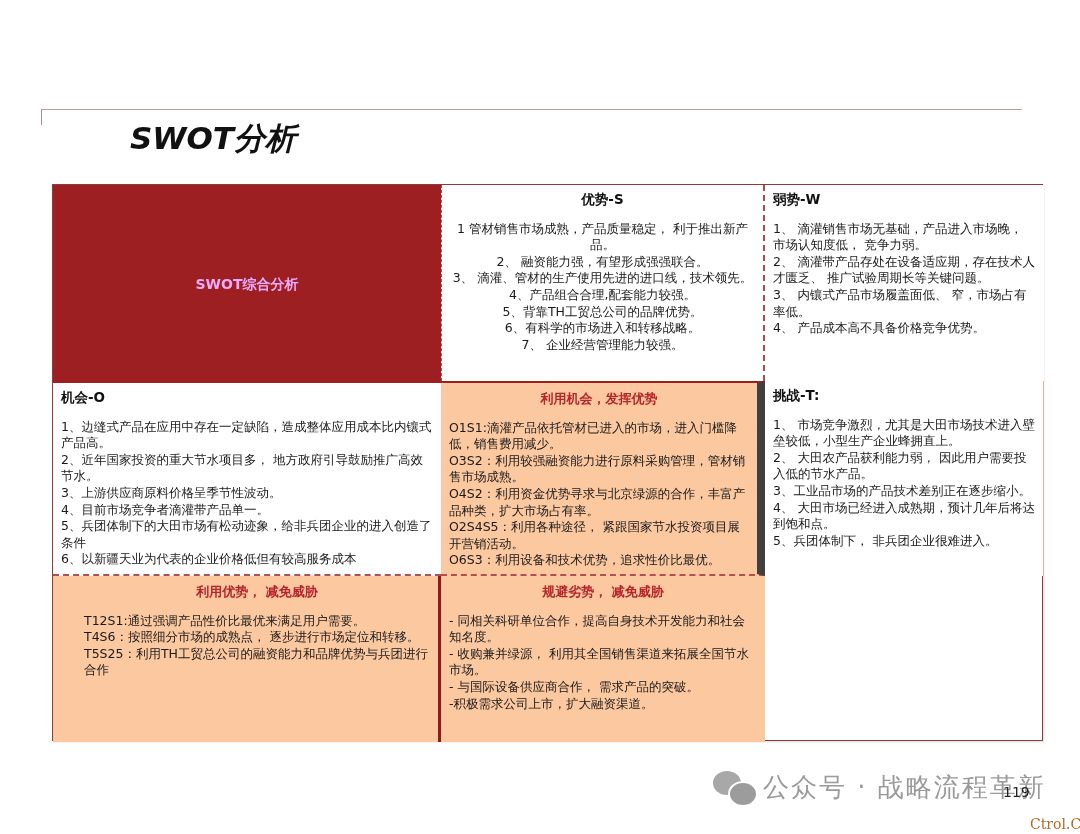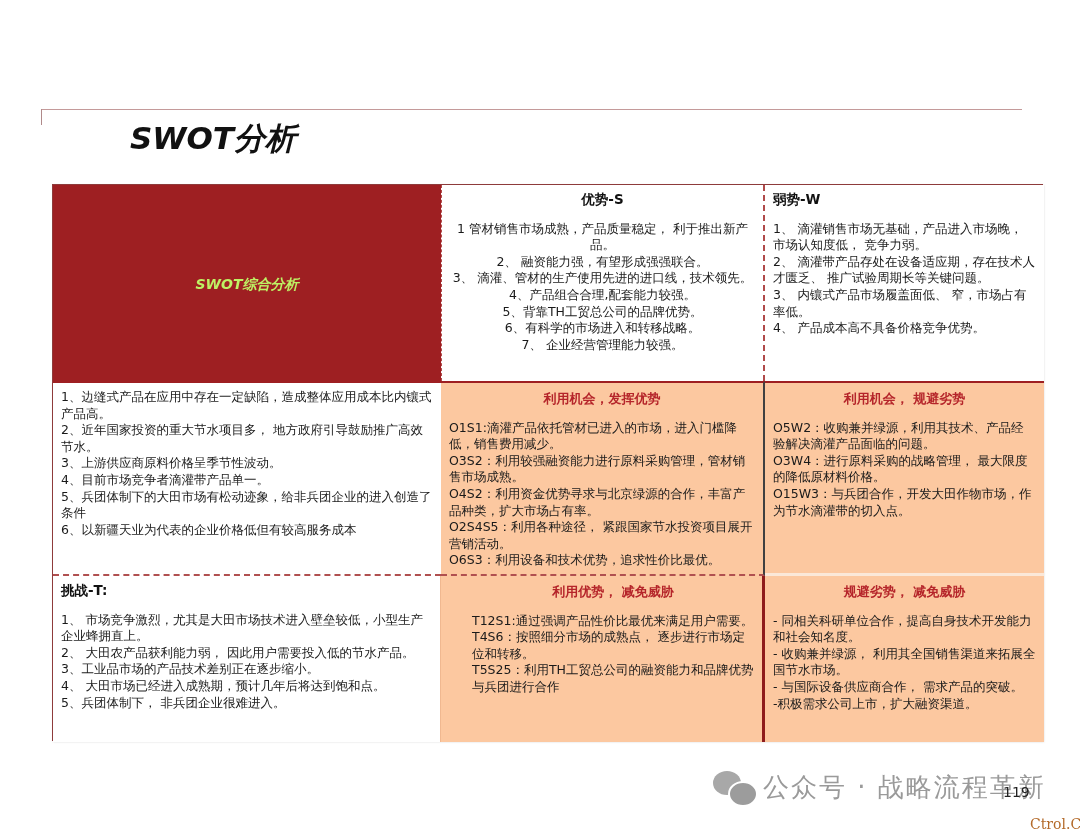--- a/index.html
+++ b/index.html
@@ -14,27 +14,27 @@
     color: #111; letter-spacing: 0px; font-family: "DejaVu Sans", sans-serif;
   }
   .swot-table {
     position: absolute; left: 52px; top: 184px; width: 991px; height: 557px;
     border: 1px solid #8e3b3b; box-sizing: border-box;
     display: grid; grid-template-columns: 388px 324px 279px; grid-template-rows: 196px 195px 166px;
     box-shadow: 1px 1px 2px rgba(0,0,0,0.15);
   }
   .cell { box-sizing: border-box; padding: 6px 8px 4px 8px; font-size: 12.5px; line-height: 16.6px; overflow: hidden; }
   .cell-hero { background: #9e1f22; display: flex; align-items: center; justify-content: center; }
-  .hero-text { color: #bef264; font-weight: bold; font-size: 14px; font-style: italic; }
+  .hero-text { color: #f0abfc; font-weight: bold; font-size: 14px; }
   .cell-white { background: #ffffff; }
   .cell-orange { background: #fcc8a0; }
   .cell-s { border-left: 1px dashed #b04a4a; border-right: 2px dashed #b04a4a; text-align: center; }
   .cell-w { }
   .cell-o { border-top: 2px solid #9e1f22; border-bottom: 2px dashed #b05050; }
-  .cell-os { border-top: 2px solid #9e1f22; border-right: 2px solid #404040; border-bottom: 2px dashed #b05050; }
+  .cell-os { border-top: 2px solid #9e1f22; border-right: 8px solid #404040; border-bottom: 2px dashed #b05050; }
   .cell-ow { border-top: 2px solid #9e1f22; border-bottom: 3px solid #fbe8d8; }
   .cell-t { border-right: 1px solid #f0b890; }
   .cell-ts { border-right: 3px solid #8e1c1c; padding-left: 31px; }
   .cell-tw { }
   .cell-title { font-weight: bold; font-size: 13.5px; margin-bottom: 13px; color: #111; }
   .strategy-title { font-weight: bold; font-size: 13px; text-align: center; color: #b5252a; margin: 2px 0 12px 0; }
   .line { white-space: normal; }
   .watermark {
     position: absolute; left: 713px; top: 770px; display: flex; align-items: center; gap: 8px;
     color: #9a9a9a; font-size: 26px; letter-spacing: 2px;
@@ -70,40 +70,35 @@
   </div>
   <div class="cell cell-white cell-w">
     <div class="cell-title">弱势-W</div>
     <div class="line">1、 滴灌销售市场无基础，产品进入市场晚， 市场认知度低， 竞争力弱。</div>
     <div class="line">2、 滴灌带产品存处在设备适应期，存在技术人才匮乏、 推广试验周期长等关键问题。</div>
     <div class="line">3、 内镶式产品市场履盖面低、 窄，市场占有率低。</div>
     <div class="line">4、 产品成本高不具备价格竞争优势。</div>
   </div>
 
   <div class="cell cell-white cell-o">
+    <div class="cell-title">机会-O</div>
     <div class="line">1、边缝式产品在应用中存在一定缺陷，造成整体应用成本比内镶式产品高。</div>
     <div class="line">2、近年国家投资的重大节水项目多，  地方政府引导鼓励推广高效节水。</div>
     <div class="line">3、上游供应商原料价格呈季节性波动。</div>
     <div class="line">4、目前市场竞争者滴灌带产品单一。</div>
     <div class="line">5、兵团体制下的大田市场有松动迹象，给非兵团企业的进入创造了条件</div>
     <div class="line">6、以新疆天业为代表的企业价格低但有较高服务成本</div>
   </div>
   <div class="cell cell-orange cell-os">
     <div class="strategy-title">利用机会，发挥优势</div>
     <div class="line">O1S1:滴灌产品依托管材已进入的市场，进入门槛降低，销售费用减少。</div>
     <div class="line">O3S2：利用较强融资能力进行原料采购管理，管材销售市场成熟。</div>
     <div class="line">O4S2：利用资金优势寻求与北京绿源的合作，丰富产品种类，扩大市场占有率。</div>
     <div class="line">O2S4S5：利用各种途径，  紧跟国家节水投资项目展开营销活动。</div>
     <div class="line">O6S3：利用设备和技术优势，追求性价比最优。</div>
-  </div>
-  <div class="cell cell-orange cell-ow">
-    <div class="strategy-title">利用机会，  规避劣势</div>
-    <div class="line">O5W2：收购兼并绿源，利用其技术、产品经验解决滴灌产品面临的问题。</div>
-    <div class="line">O3W4：进行原料采购的战略管理，  最大限度的降低原材料价格。</div>
-    <div class="line">O15W3：与兵团合作，开发大田作物市场，作为节水滴灌带的切入点。</div>
   </div>
 
   <div class="cell cell-white cell-t">
     <div class="cell-title">挑战-T:</div>
     <div class="line">1、 市场竞争激烈，尤其是大田市场技术进入壁垒较低，小型生产企业蜂拥直上。</div>
     <div class="line">2、 大田农产品获利能力弱， 因此用户需要投入低的节水产品。</div>
     <div class="line">3、工业品市场的产品技术差别正在逐步缩小。</div>
     <div class="line">4、 大田市场已经进入成熟期，预计几年后将达到饱和点。</div>
     <div class="line">5、兵团体制下， 非兵团企业很难进入。</div>
   </div>

